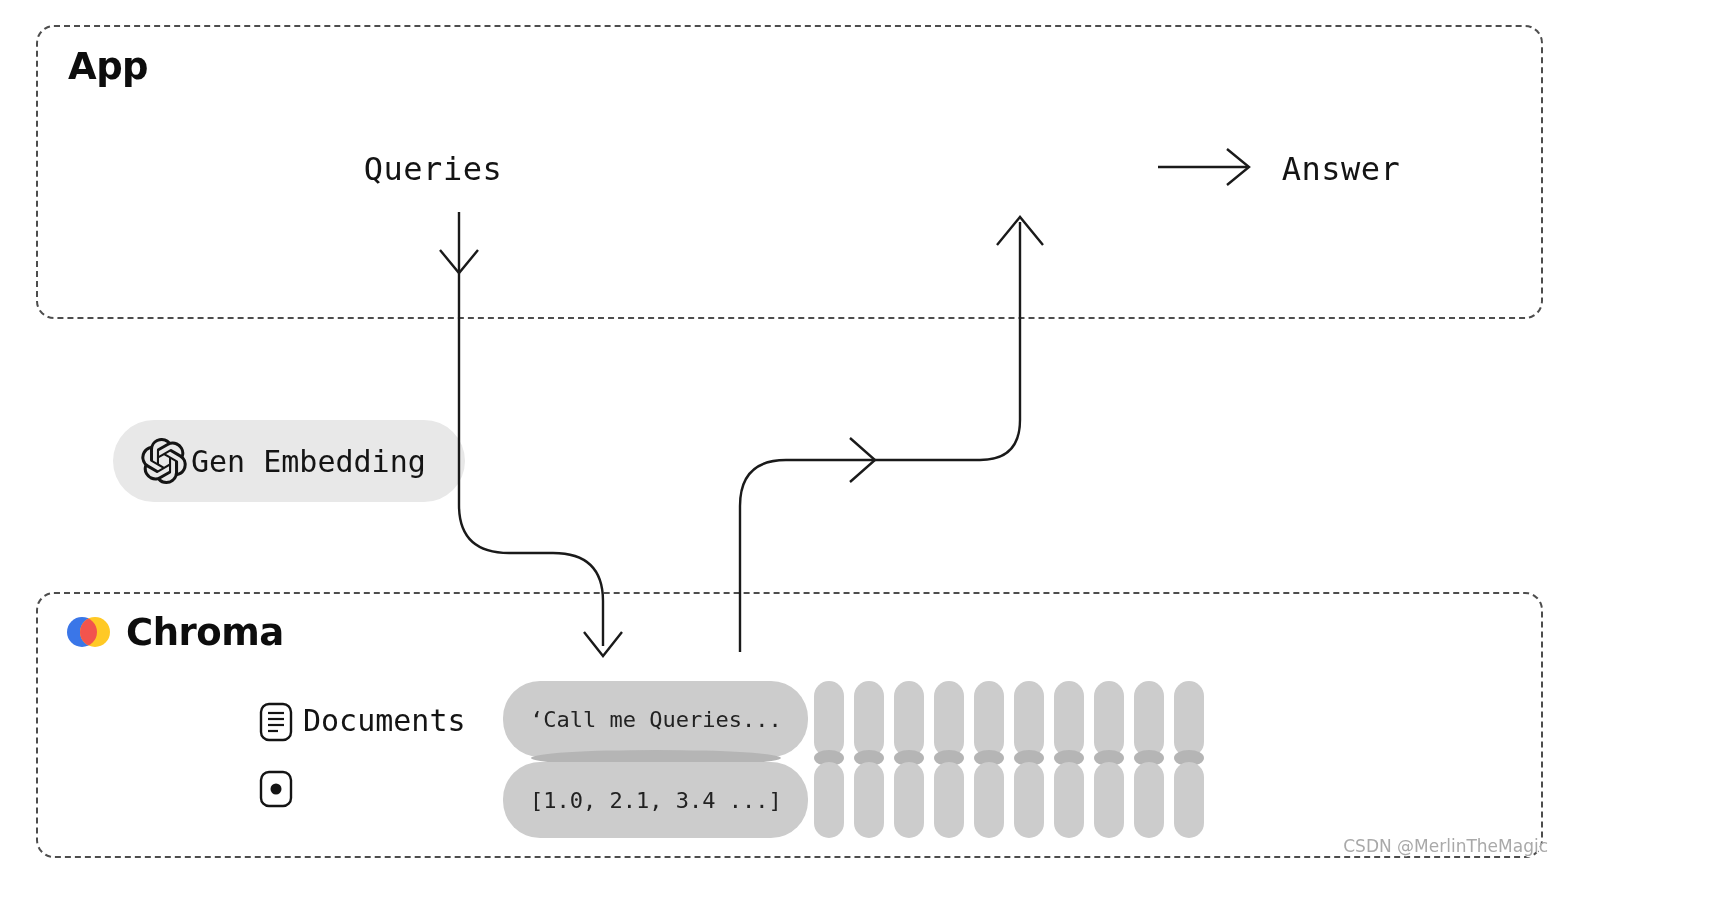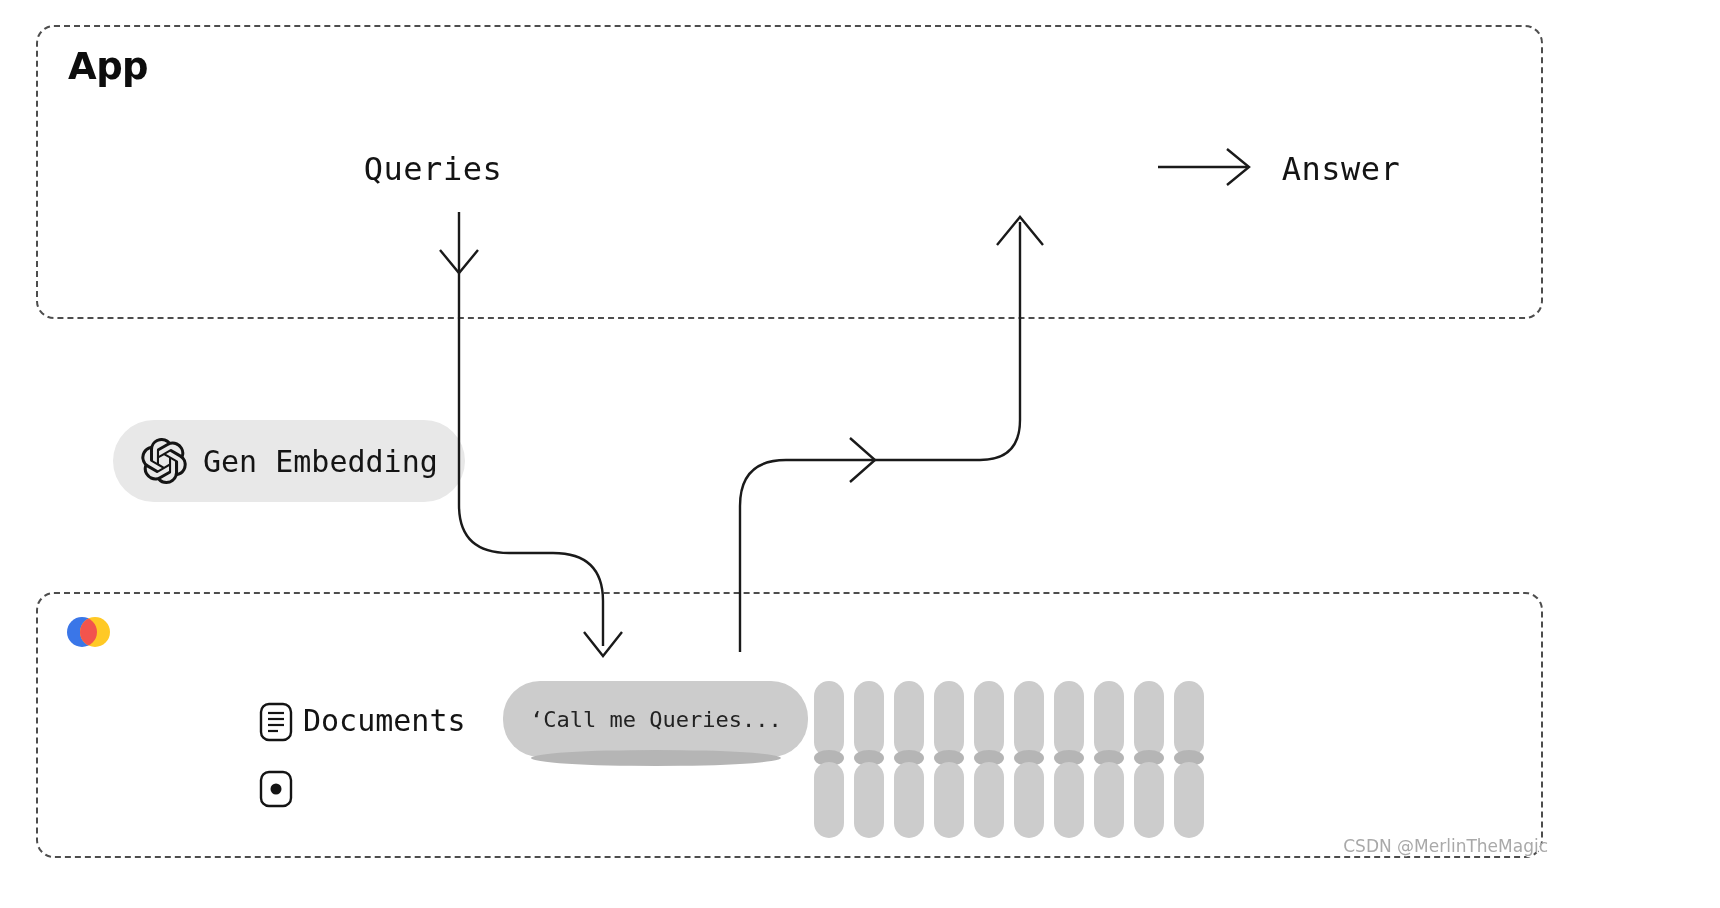--- a/index.html
+++ b/index.html
@@ -23,21 +23,21 @@
   .toplabel{
     position:absolute;top:150px;transform:translateX(-50%);
     font-size:32px;letter-spacing:0.5px;white-space:nowrap;color:#141414;
   }
   .queries{left:433px;}
   .llm{left:923px;}
   .answer{left:1341px;}
   
   .gen-pill{
     position:absolute;left:113px;top:420px;width:352px;height:82px;border-radius:41px;
-    background:#e8e8e8;display:flex;align-items:center;padding-left:28px;box-sizing:border-box;gap:16px;
+    background:#e8e8e8;display:flex;align-items:center;padding-left:28px;box-sizing:border-box;gap:4px;
   }
   .gen-pill .openai-icon{width:46px;height:46px;flex:0 0 auto;}
   .gen-pill .gen-label{font-size:30px;color:#141414;white-space:nowrap;}
   
   .row-icon{position:absolute;width:34px;height:40px;}
   .doc-icon{left:259px;top:702px;}
   .emb-icon{left:259px;top:769px;}
   .row-label{position:absolute;font-size:30px;white-space:nowrap;color:#141414;}
   .documents-label{left:303px;top:703px;}
   .embeddings-label{left:303px;top:770px;}
@@ -98,20 +98,21 @@
           <defs>
             <clipPath id="lensClip">
                 <circle cx="36" cy="48" r="30"></circle>
               </clipPath>
           </defs>
           <circle cx="36" cy="48" r="30" fill="#3a76e8"></circle>
           <circle cx="62" cy="48" r="30" fill="#ffc925"></circle>
           <circle cx="62" cy="48" r="30" fill="#f2544d" clip-path="url(#lensClip)"></circle>
         </svg>
       </span>
+      <span class="box-title">Chroma</span>
     </div>
   </div>
 
   <span class="row-icon doc-icon">
     <svg viewBox="0 0 34 40" width="34" height="40" aria-hidden="true">
       <rect x="2" y="2" width="30" height="36" rx="8" fill="none" stroke="#141414" stroke-width="2.4"></rect>
       <line x1="9" y1="11" x2="25" y2="11" stroke="#141414" stroke-width="2.2"></line>
       <line x1="9" y1="17" x2="25" y2="17" stroke="#141414" stroke-width="2.2"></line>
       <line x1="9" y1="23" x2="25" y2="23" stroke="#141414" stroke-width="2.2"></line>
       <line x1="9" y1="29" x2="19" y2="29" stroke="#141414" stroke-width="2.2"></line>
@@ -133,20 +134,23 @@
       <div class="cell"></div>
       <div class="cell"></div>
     </div>
 
   <span class="row-icon emb-icon">
     <svg viewBox="0 0 34 40" width="34" height="40" aria-hidden="true">
       <rect x="2" y="3" width="30" height="34" rx="8" fill="none" stroke="#141414" stroke-width="2.4"></rect>
       <circle cx="17" cy="20" r="5.5" fill="#141414"></circle>
     </svg>
   </span>
+  <div class="sample-pill pill-row2">
+    <span>[1.0, 2.1, 3.4 ...]</span>
+  </div>
   <div class="cells cells-row2">
     <div class="cell"></div>
   <div class="cell"></div>
       <div class="cell"></div>
       <div class="cell"></div>
       <div class="cell"></div>
       <div class="cell"></div>
       <div class="cell"></div>
       <div class="cell"></div>
       <div class="cell"></div>

